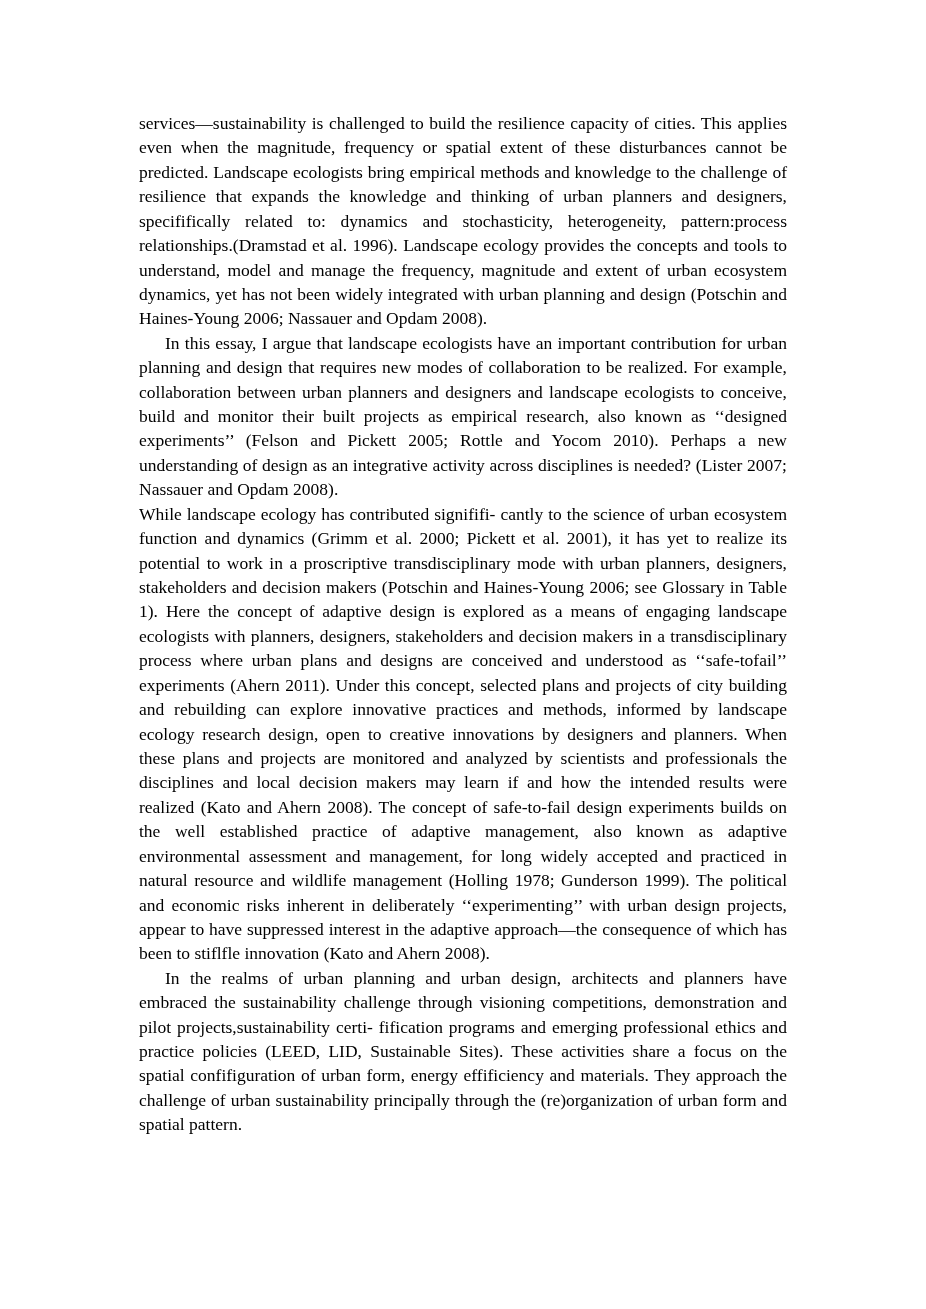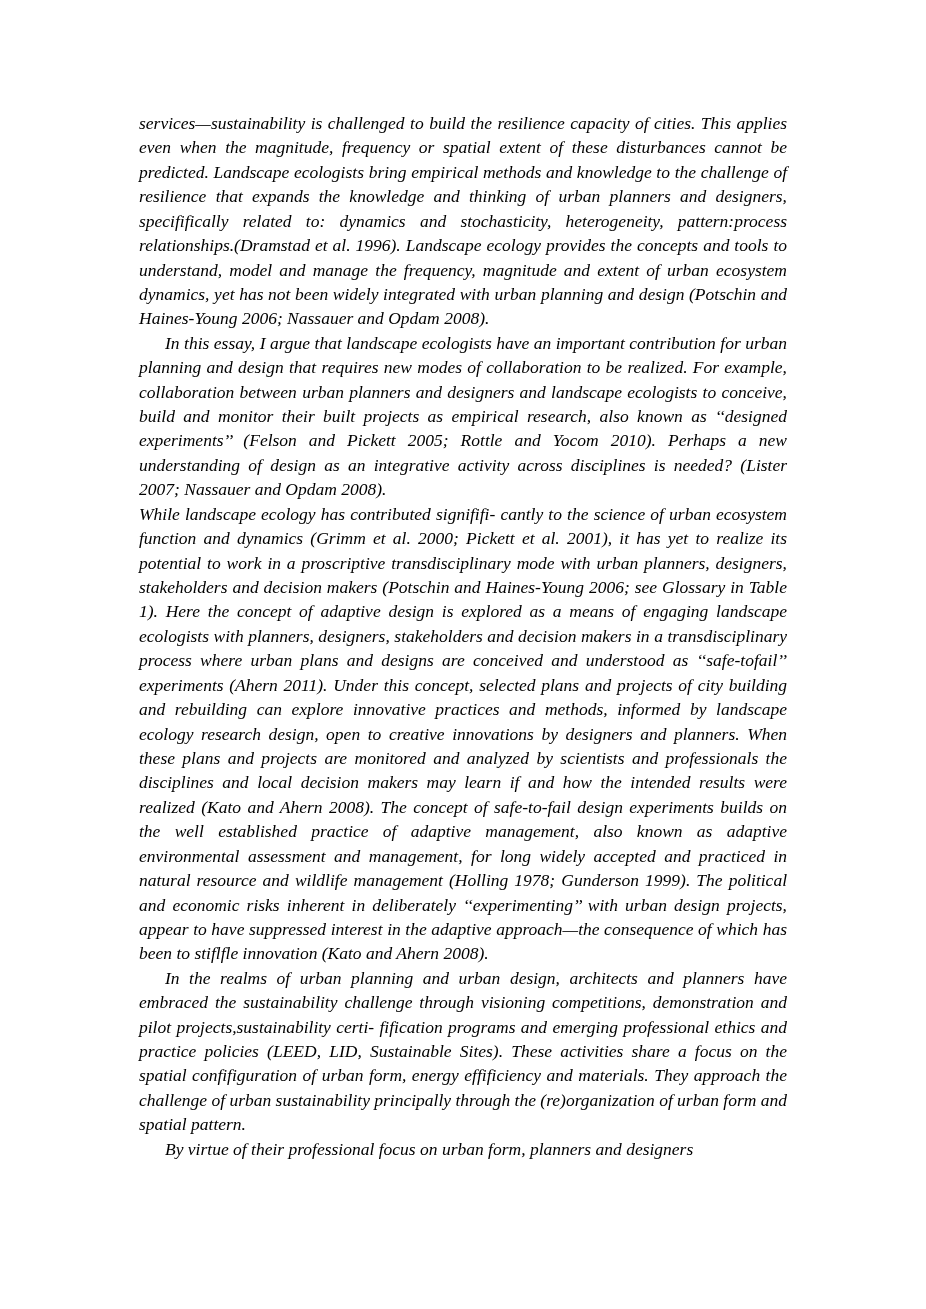--- a/index.html
+++ b/index.html
@@ -6,21 +6,20 @@
     margin: 0;
     padding: 0;
     background: #ffffff;
   }
   .page {
     position: relative;
     width: 926px;
     height: 1309px;
     background: #ffffff;
     overflow: hidden;
-    font-style: italic;
   }
   .text-block {
     position: absolute;
     left: 139px;
     top: 111px;
     width: 648px;
     font-family: "Liberation Serif", "DejaVu Serif", serif;
     font-size: 17.5px;
     line-height: 24.42px;
     color: #000000;
@@ -38,15 +37,14 @@
 </style>
 </head>
 <body>
 
 <div class="page">
   <div class="text-block">
       <p class="para">services—sustainability is challenged to build the resilience capacity of cities. This applies even when the magnitude, frequency or spatial extent of these disturbances cannot be predicted. Landscape ecologists bring empirical methods and knowledge to the challenge of resilience that expands the knowledge and thinking of urban planners and designers, specififically related to: dynamics and stochasticity, heterogeneity, pattern:process relationships.(Dramstad et al. 1996). Landscape ecology provides the concepts and tools to understand, model and manage the frequency, magnitude and extent of urban ecosystem dynamics, yet has not been widely integrated with urban planning and design (Potschin and Haines-Young 2006; Nassauer and Opdam 2008).</p>
       <p class="para indent">In this essay, I argue that landscape ecologists have an important contribution for urban planning and design that requires new modes of collaboration to be realized. For example, collaboration between urban planners and designers and landscape ecologists to conceive, build and monitor their built projects as empirical research, also known as ‘‘designed experiments’’ (Felson and Pickett 2005; Rottle and Yocom 2010). Perhaps a new understanding of design as an integrative activity across disciplines is needed? (Lister 2007; Nassauer and Opdam 2008).</p>
       <p class="para">While landscape ecology has contributed signififi- cantly to the science of urban ecosystem function and dynamics (Grimm et al. 2000; Pickett et al. 2001), it has yet to realize its potential to work in a proscriptive transdisciplinary mode with urban planners, designers, stakeholders and decision makers (Potschin and Haines-Young 2006; see Glossary in Table 1). Here the concept of adaptive design is explored as a means of engaging landscape ecologists with planners, designers, stakeholders and decision makers in a transdisciplinary process where urban plans and designs are conceived and understood as ‘‘safe-tofail’’ experiments (Ahern 2011). Under this concept, selected plans and projects of city building and rebuilding can explore innovative practices and methods, informed by landscape ecology research design, open to creative innovations by designers and planners. When these plans and projects are monitored and analyzed by scientists and professionals the disciplines and local decision makers may learn if and how the intended results were realized (Kato and Ahern 2008). The concept of safe-to-fail design experiments builds on the well established practice of adaptive management, also known as adaptive environmental assessment and management, for long widely accepted and practiced in natural resource and wildlife management (Holling 1978; Gunderson 1999). The political and economic risks inherent in deliberately ‘‘experimenting’’ with urban design projects, appear to have suppressed interest in the adaptive approach—the consequence of which has been to stiflfle innovation (Kato and Ahern 2008).</p>
       <p class="para indent">In the realms of urban planning and urban design, architects and planners have embraced the sustainability challenge through visioning competitions, demonstration and pilot projects,sustainability certi- fification programs and emerging professional ethics and practice policies (LEED, LID, Sustainable Sites). These activities share a focus on the spatial confifiguration of urban form, energy effificiency and materials. They approach the challenge of urban sustainability principally through the (re)organization of urban form and spatial pattern.</p>
-      <p class="para indent">By virtue of their professional focus on urban form, planners and designers</p>
     </div>
 </div>
 
 </body></html>

